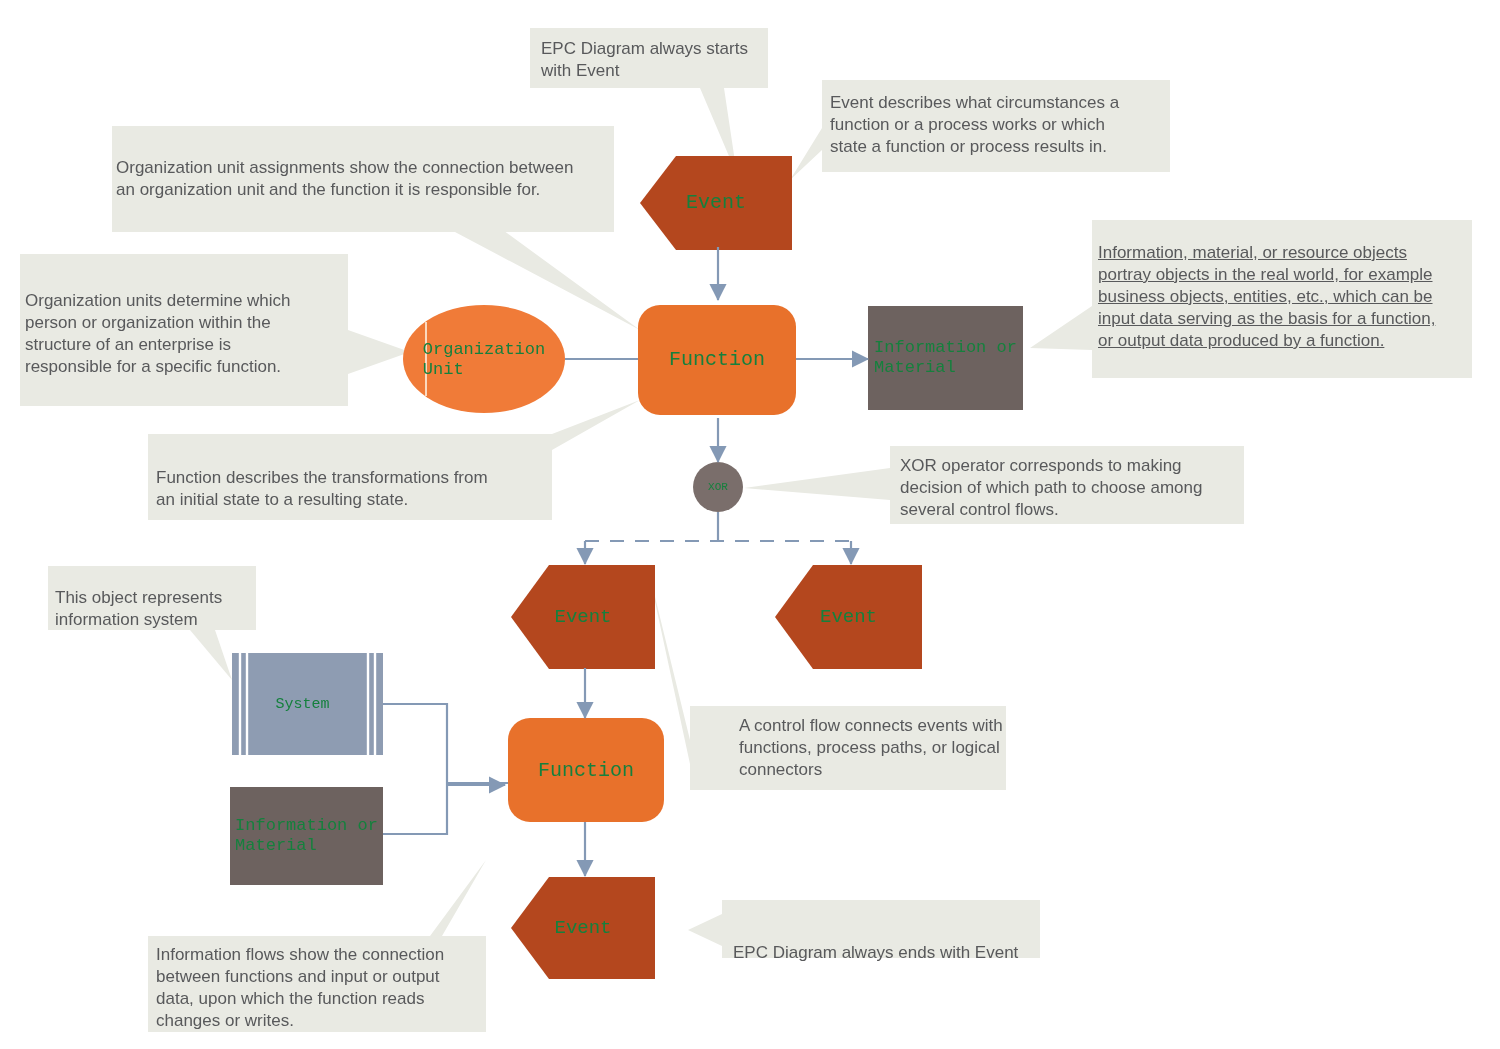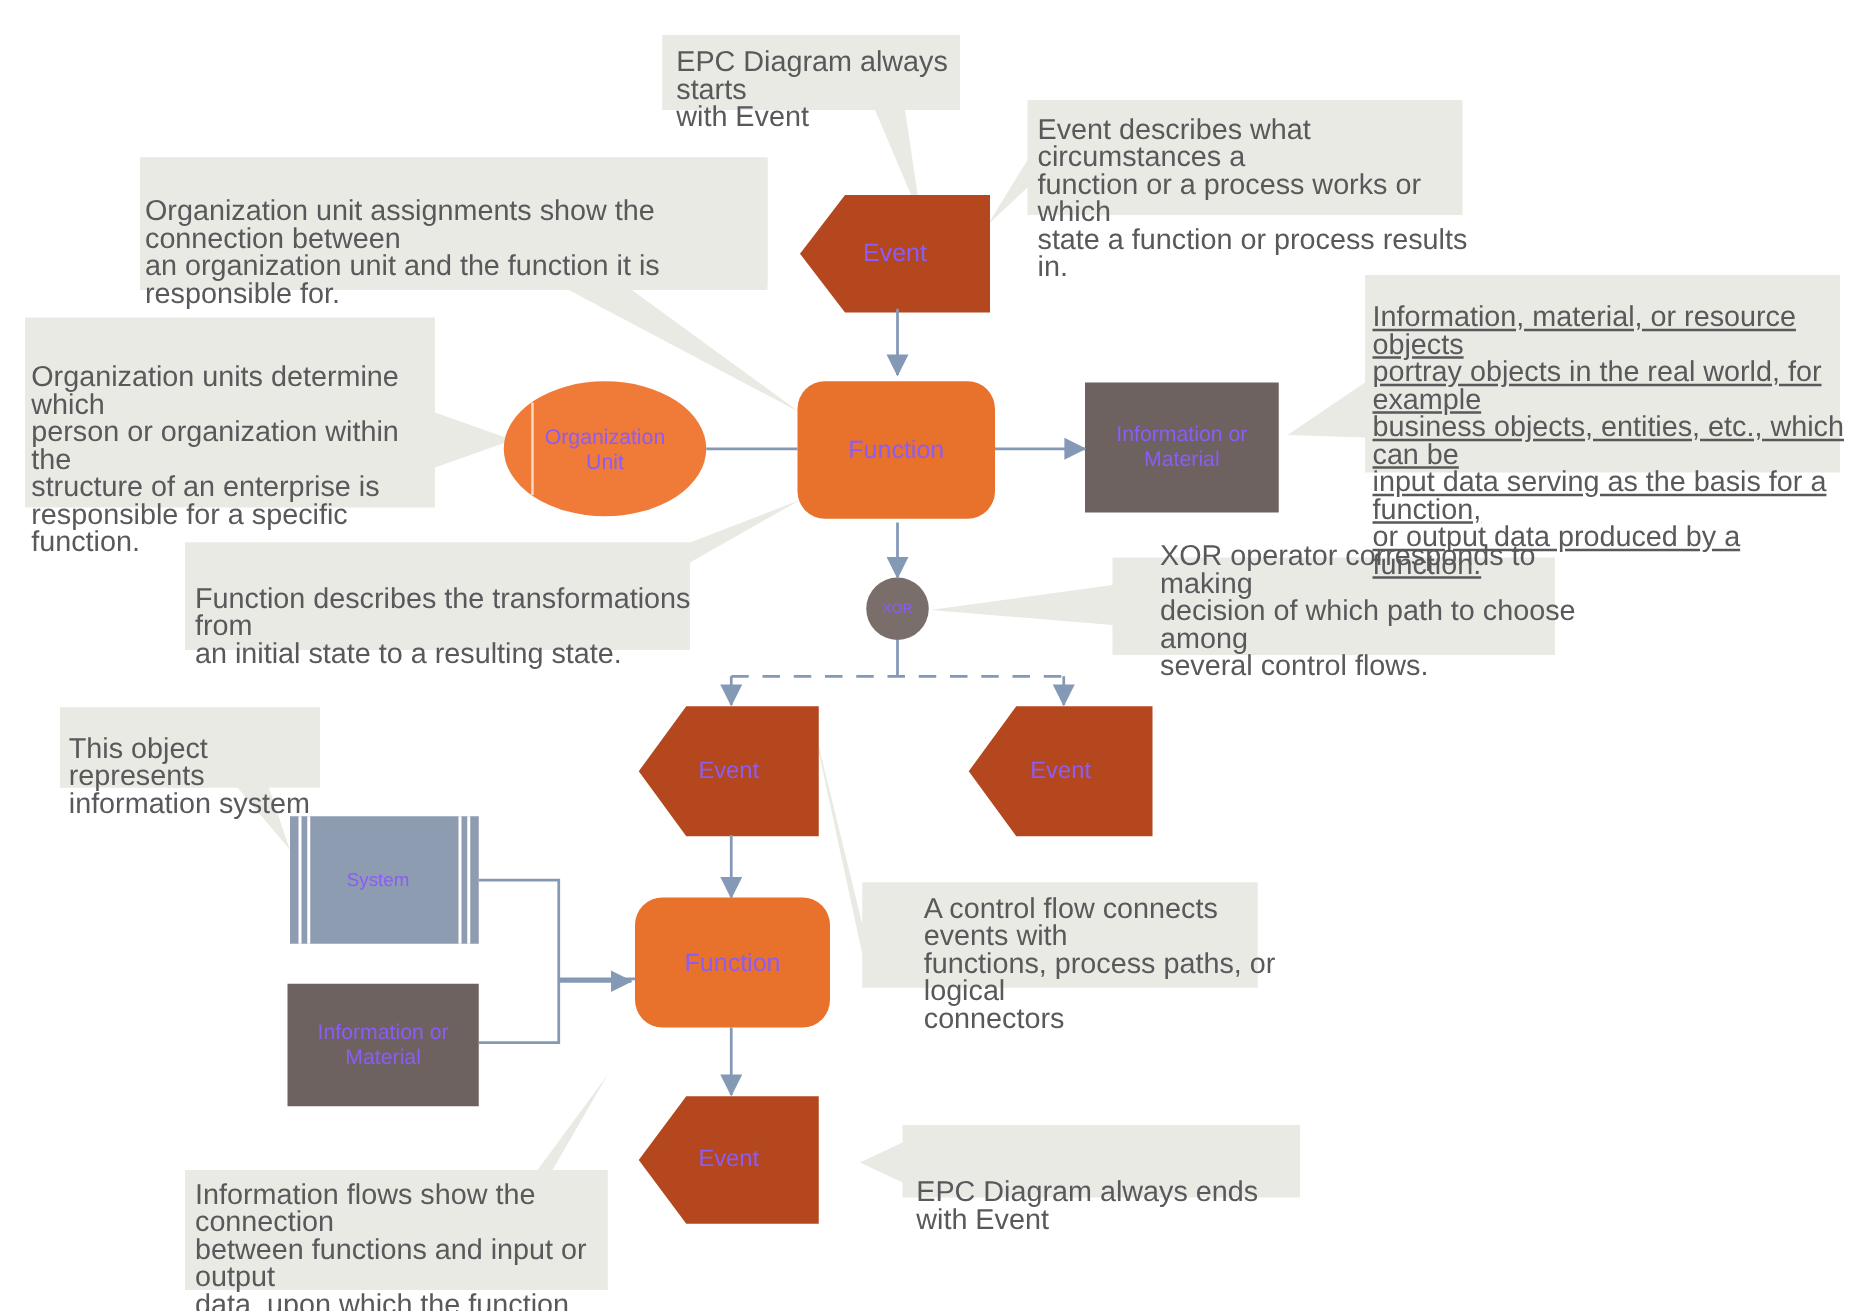--- a/index.html
+++ b/index.html
@@ -27,43 +27,43 @@
     overflow: visible;
   }
   #shape-layer { z-index: 3; }
   #callout-layer { z-index: 2; }
   #connector-layer { z-index: 4; }
 
   
   .node-label {
     position: absolute;
     z-index: 6;
-    color: #8b5cf6;
-    font-family: Liberation Sans, sans-serif;
+    color: #15803d;
+    font-family: Liberation Mono, monospace;
     font-size: 20px;
     line-height: 24px;
-    text-align: center;
+    text-align: left;
     display: flex;
     align-items: center;
     justify-content: center;
     pointer-events: none;
     white-space: pre-line;
   }
   .node-label.small {
     font-size: 17px;
     line-height: 20px;
   }
 
   
   .callout-text {
     position: absolute;
     z-index: 7;
     color: #58595b;
     font-family: "Liberation Sans", sans-serif;
-    font-size: 23px;
+    font-size: 17px;
     line-height: 22px;
     white-space: pre-line;
   }
 </style>
 </head>
 <body>
 
 <div id="canvas">
 
   <svg class="layer" id="callout-layer" viewBox="0 0 1500 1049">
@@ -225,21 +225,21 @@
 
   <div class="callout-text" style="left:1098px; top:242px; width:378px;text-decoration:underline;">Information, material, or resource objects
 portray objects in the real world, for example
 business objects, entities, etc., which can be
 input data serving as the basis for a function,
 or output data produced by a function.</div>
 
   <div class="callout-text" style="left:156px; top:467px; width:400px;">Function describes the transformations from
 an initial state to a resulting state.</div>
 
-  <div class="callout-text" style="left:900px; top:433px; width:344px;margin-left:28px;">XOR operator corresponds to making
+  <div class="callout-text" style="left:900px; top:455px; width:344px;">XOR operator corresponds to making
 decision of which path to choose among
 several control flows.</div>
 
   <div class="callout-text" style="left:55px; top:587px; width:204px;">This object represents
 information system</div>
 
   <div class="callout-text" style="left:699px; top:715px; width:304px;margin-left:40px;">A control flow connects events with
 functions, process paths, or logical
 connectors</div>
 

